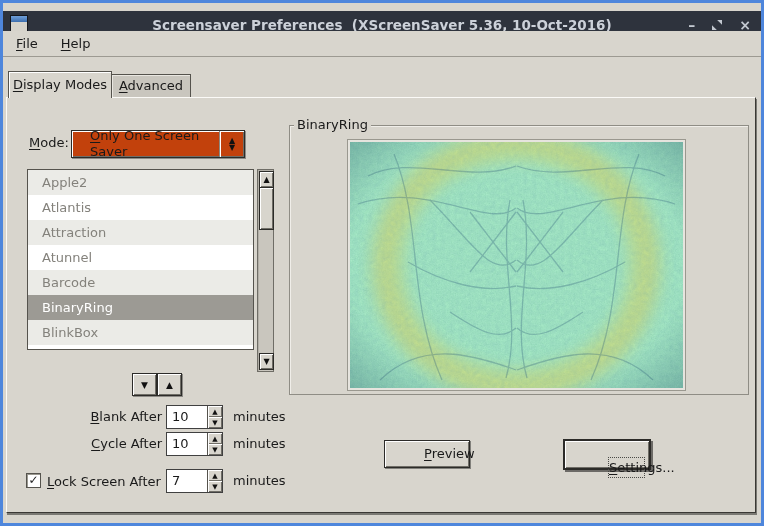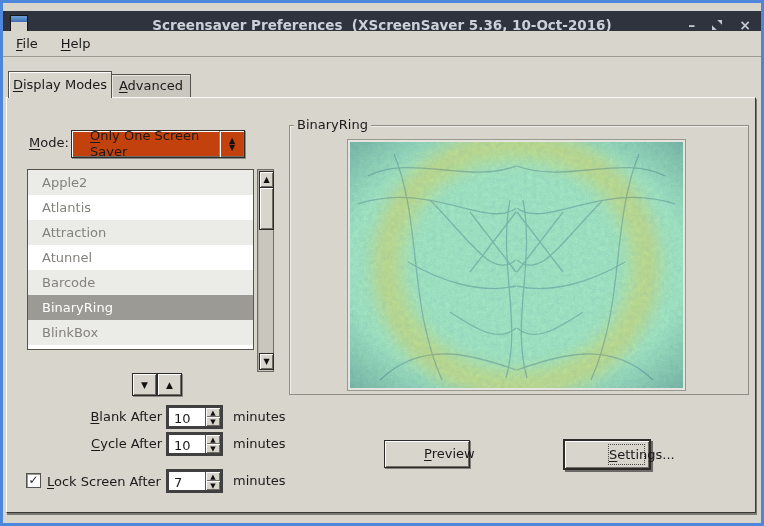--- a/index.html
+++ b/index.html
@@ -77,21 +77,21 @@
     box-shadow:inset 1px 1px 0 #ffffff,inset -1px -1px 0 #6f6d66,1px 1px 0 rgba(0,0,0,.35);
     display:flex;align-items:center;justify-content:center;}
   .reorder.down{left:125px;}
   .reorder.up{left:150px;}
   .reorder .sb-glyph{font-size:9px;}
 
   
   .t-caption{position:absolute;left:0;width:155px;text-align:right;line-height:16px;}
   .t-unit{position:absolute;left:226px;line-height:16px;}
   .spinbox{position:absolute;left:159px;width:57px;height:24px;box-sizing:border-box;
-    background:#fff;border:3px solid #404040;box-shadow:inset 1px 1px 0 #9a988f;display:flex;}
+    background:#fff;border:1px solid #404040;box-shadow:inset 1px 1px 0 #9a988f;display:flex;}
   .spin-val{flex:1;padding-left:5px;line-height:22px;background:#fff;}
   .spin-btns{width:14px;display:flex;flex-direction:column;border-left:1px solid #55534d;}
   .spin-btn{flex:1;background:#d8d5cd;box-shadow:inset 1px 1px 0 #ffffff,inset -1px -1px 0 #6f6d66;
     display:flex;align-items:center;justify-content:center;}
   .spin-btn span{font-size:7px;line-height:6px;color:#111;}
   .checkbox{position:absolute;left:19px;top:375px;width:15px;height:15px;box-sizing:border-box;
     background:#fff;border:1px solid #55534d;box-shadow:inset 1px 1px 0 #9a988f;
     text-align:center;line-height:13px;font-size:12px;color:#222;}
   .lock-caption{position:absolute;left:40px;top:376px;line-height:16px;}
 
@@ -103,21 +103,21 @@
     border:2px solid #e6e4de;box-shadow:0 0 0 1px #9a988f;}
   .preview-shot svg{display:block;}
 
   
   .btn{position:absolute;box-sizing:border-box;background:#d8d5cd;border:1px solid #2c2b28;
     box-shadow:inset 1px 1px 0 #ffffff,inset -1px -1px 0 #6f6d66,1px 1px 0 rgba(0,0,0,.4);
     text-align:center;padding-left:39px;}
   .btn-preview{left:377px;top:342px;width:86px;height:28px;line-height:26px;}
   .btn-settings{left:556px;top:341px;width:88px;height:31px;border-width:2px;
     box-shadow:inset 1px 1px 0 #ffffff,inset -1px -1px 0 #6f6d66,2px 2px 0 rgba(0,0,0,.5);}
-  .focus-rect{display:block;margin:3px 4px;border:1px dotted #4a4a46;line-height:19px;}
+  .focus-rect{display:block;margin:16px 4px;border:1px dotted #4a4a46;line-height:19px;}
 
   u{text-decoration:underline;text-underline-offset:2px;}
 </style>
 </head>
 <body>
 
 <div class="window">
   <div class="inner">
 
     <div class="titlebar">

